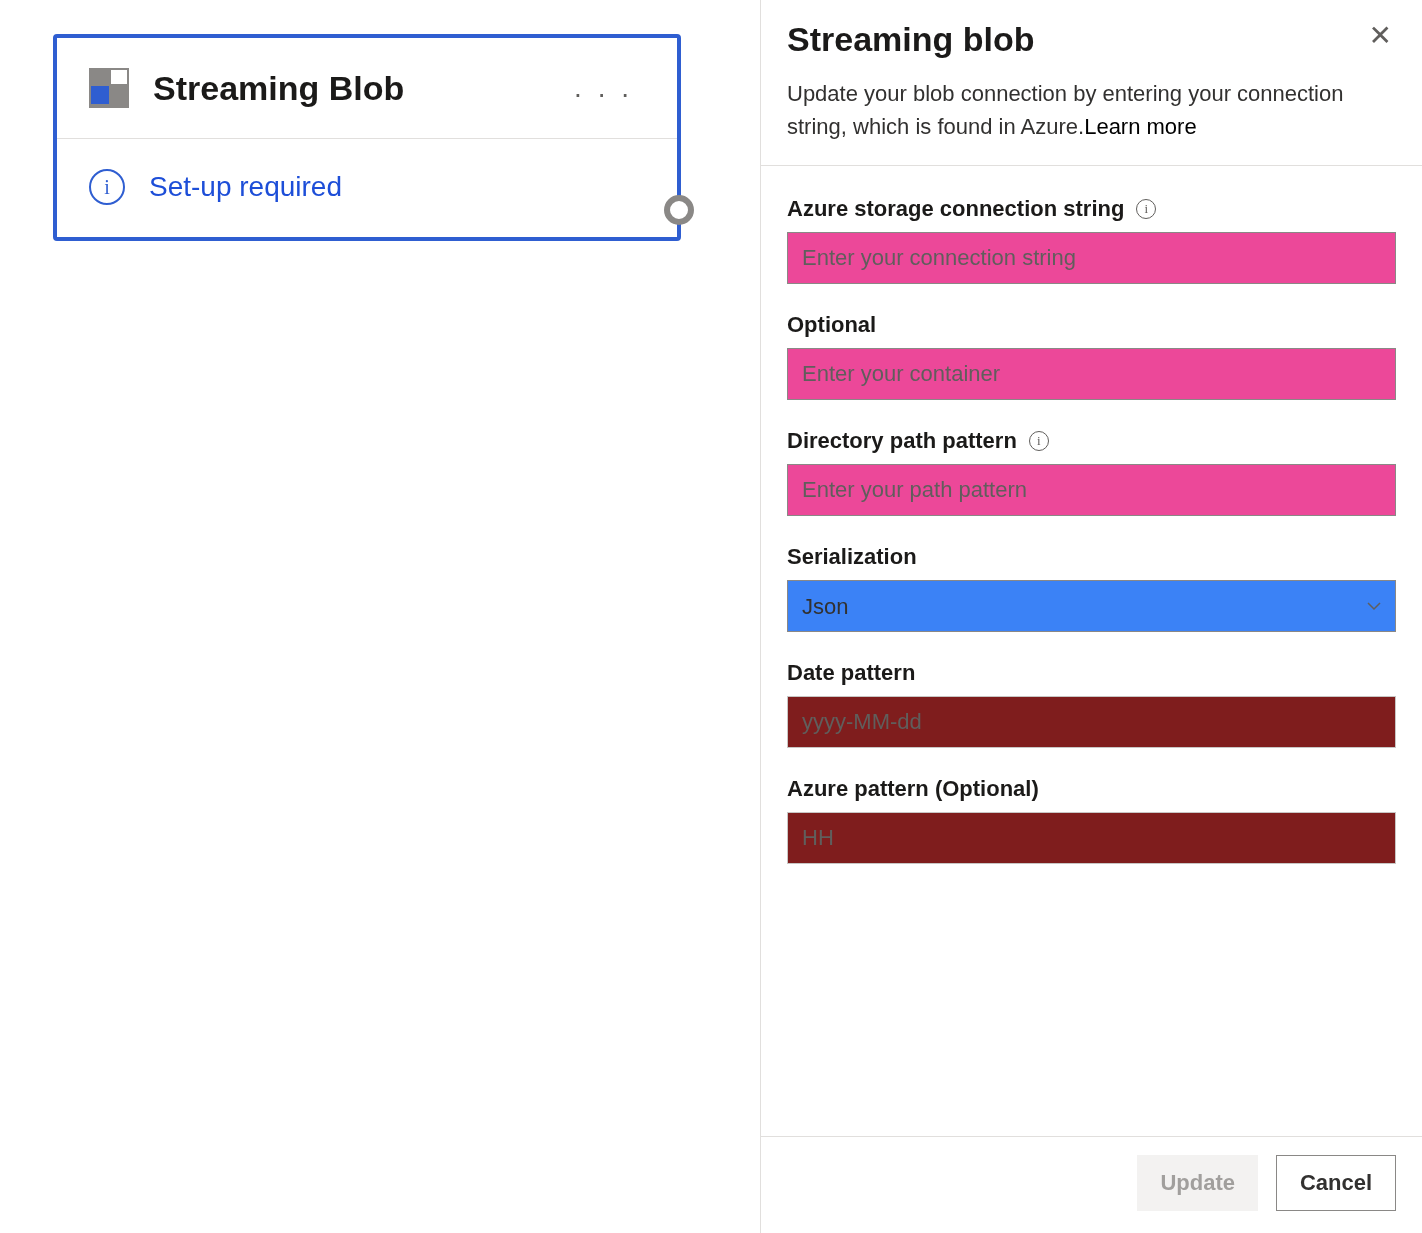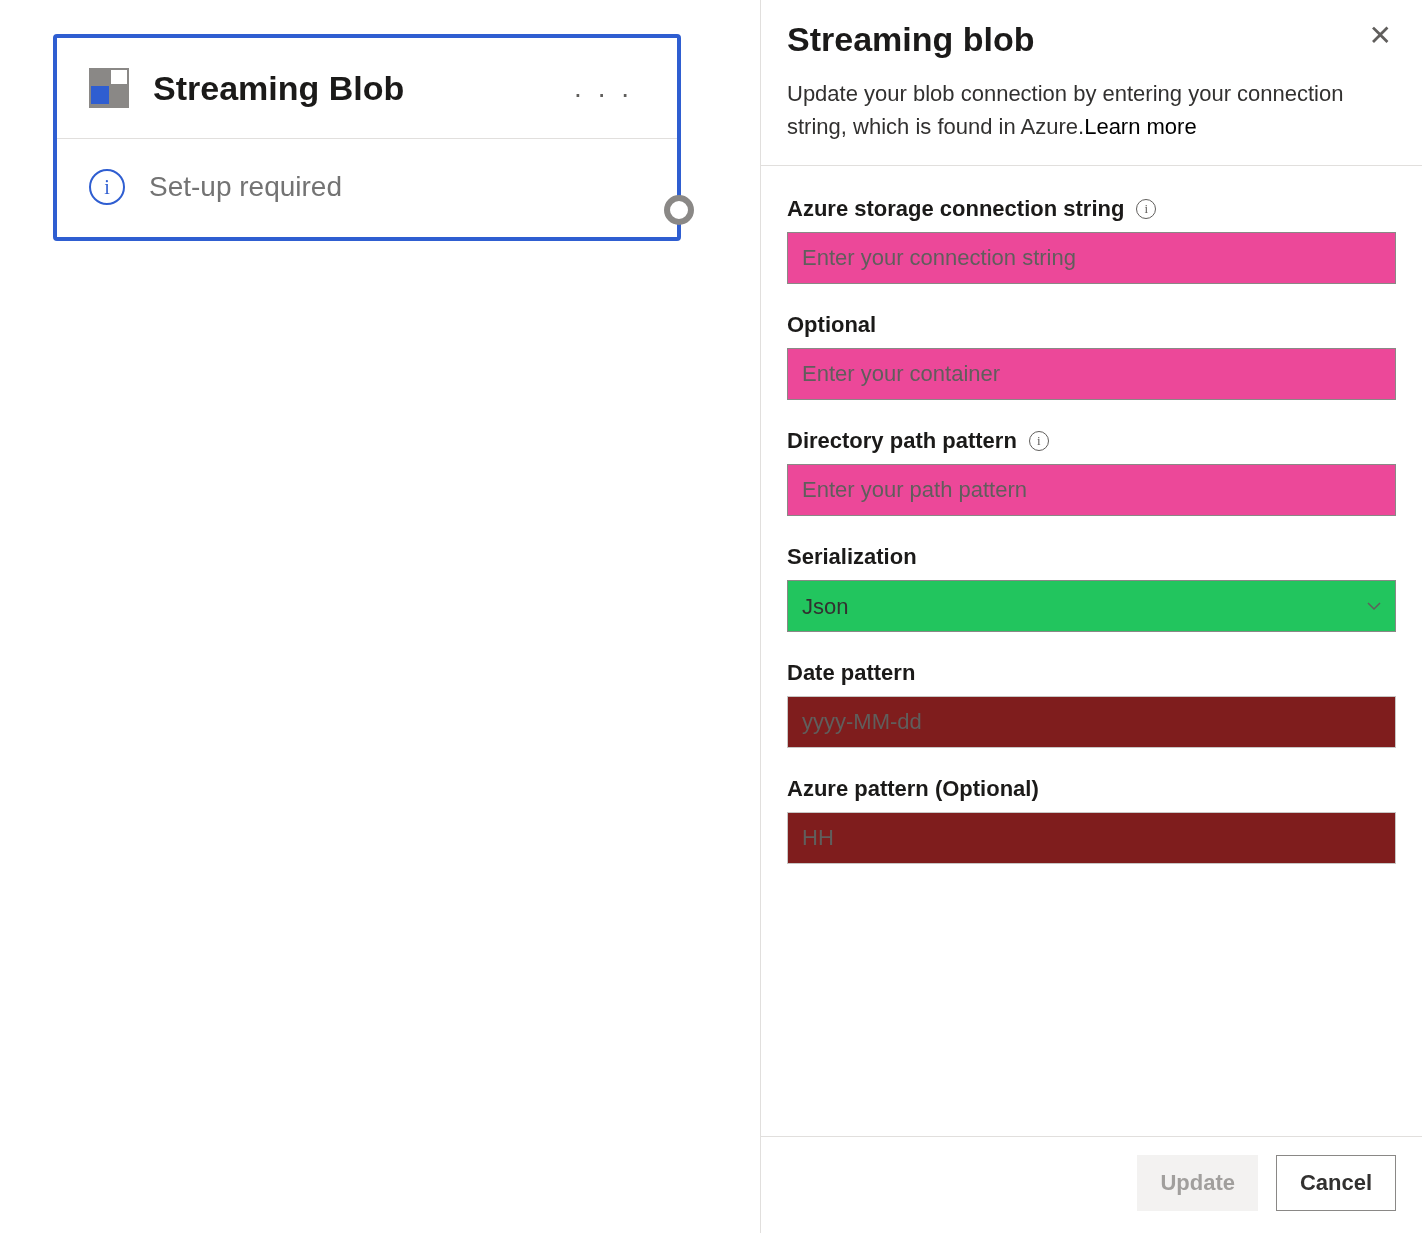--- a/index.html
+++ b/index.html
@@ -50,21 +50,21 @@
   .node-body {
     display:flex; align-items:center;
     padding:30px 32px 32px 32px;
   }
   .info-circle {
     width:36px; height:36px; border:2.5px solid #2f5ed1; border-radius:50%;
     display:flex; align-items:center; justify-content:center;
     color:#2f5ed1; font-size:20px; font-family: Georgia, serif;
     margin-right:24px;
   }
-  .status-text { font-size:28px; color:#737373; }
+  .status-text { font-size:28px; color:#1d4ed8; }
   .connector-handle {
     position:absolute;
     right:-17px; top:157px;
     width:30px; height:30px; border-radius:50%;
     background:#fff; border:6px solid #8a8886;
   }
 
   
   .panel {
     position:absolute;
@@ -107,21 +107,21 @@
     padding:0 14px;
     color:#323130;
     font-family:inherit;
   }
   .form-input::placeholder { color:#605e5c; }
   .form-input[disabled] {
     background:#7f1d1d; color:#a19f9d; border-color:#c8c6c4;
   }
   .form-select {
     appearance:none; -webkit-appearance:none;
-    background:#22c55e;
+    background:#3b82f6;
     padding-right:40px;
   }
   .select-wrap { position:relative; }
   .select-caret {
     position:absolute; right:14px; top:50%; transform:translateY(-50%);
     pointer-events:none; color:#605e5c;
   }
 
   .panel-footer {
     margin-top:auto;

